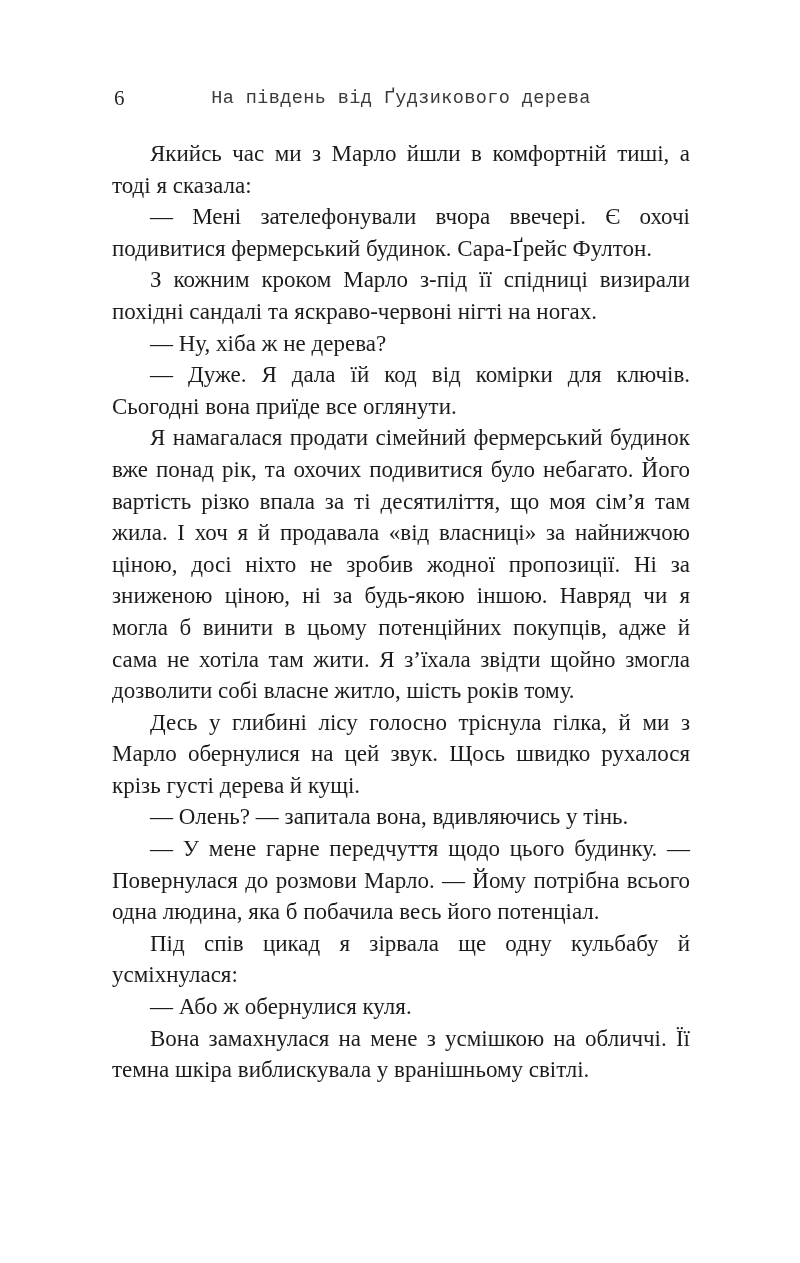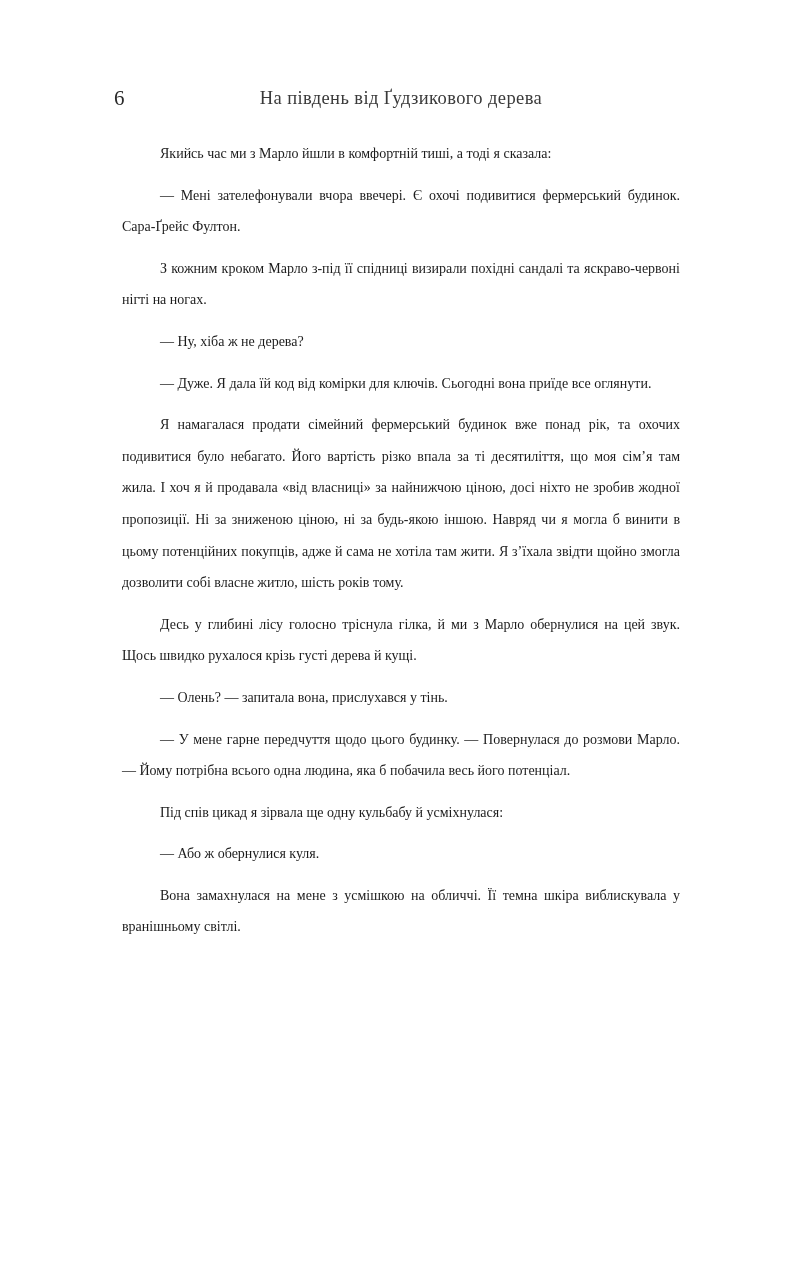--- a/index.html
+++ b/index.html
@@ -32,24 +32,25 @@
   }
   .running-title {
     position: absolute;
     left: 0;
     right: 0;
     top: 2px;
     text-align: center;
     font-size: 18.5px;
     letter-spacing: 0.4px;
     color: #3a3a3a;
+    font-family: Liberation Mono, monospace;
   }
   .body-text p {
-    margin: 10px;
-    font-size: 14px;
+    margin: 0;
+    font-size: 23px;
     line-height: 31.6px;
     text-align: justify;
     text-indent: 38px;
     color: #1c1c1c;
   }
 </style>
 </head>
 <body>
 
 <div class="page">
@@ -58,19 +59,19 @@
     <span class="running-title">На південь від Ґудзикового дерева</span>
   </div>
   <div class="body-text">
     <p>Якийсь час ми з Марло йшли в комфортній тиші, а тоді я сказала:</p>
     <p>— Мені зателефонували вчора ввечері. Є охочі подивитися фермерський будинок. Сара-Ґрейс Фултон.</p>
     <p>З кожним кроком Марло з-під її спідниці визирали похідні сандалі та яскраво-червоні нігті на ногах.</p>
     <p>— Ну, хіба ж не дерева?</p>
     <p>— Дуже. Я дала їй код від комірки для ключів. Сьогодні вона приїде все оглянути.</p>
     <p>Я намагалася продати сімейний фермерський будинок вже понад рік, та охочих подивитися було небагато. Його вартість різко впала за ті десятиліття, що моя сім’я там жила. І хоч я й продавала «від власниці» за найнижчою ціною, досі ніхто не зробив жодної пропозиції. Ні за зниженою ціною, ні за будь-якою іншою. Навряд чи я могла б винити в цьому потенційних покупців, адже й сама не хотіла там жити. Я з’їхала звідти щойно змогла дозволити собі власне житло, шість років тому.</p>
     <p>Десь у глибині лісу голосно тріснула гілка, й ми з Марло обернулися на цей звук. Щось швидко рухалося крізь густі дерева й кущі.</p>
-    <p>— Олень? — запитала вона, прислухався у тінь.</p>
+    <p>— Олень? — запитала вона, вдивляючись у тінь.</p>
     <p>— У мене гарне передчуття щодо цього будинку. — Повернулася до розмови Марло. — Йому потрібна всього одна людина, яка б побачила весь його потенціал.</p>
     <p>Під спів цикад я зірвала ще одну кульбабу й усміхнулася:</p>
     <p>— Або ж обернулися куля.</p>
     <p>Вона замахнулася на мене з усмішкою на обличчі. Її темна шкіра виблискувала у вранішньому світлі.</p>
   </div>
 </div>
 
 </body></html>

